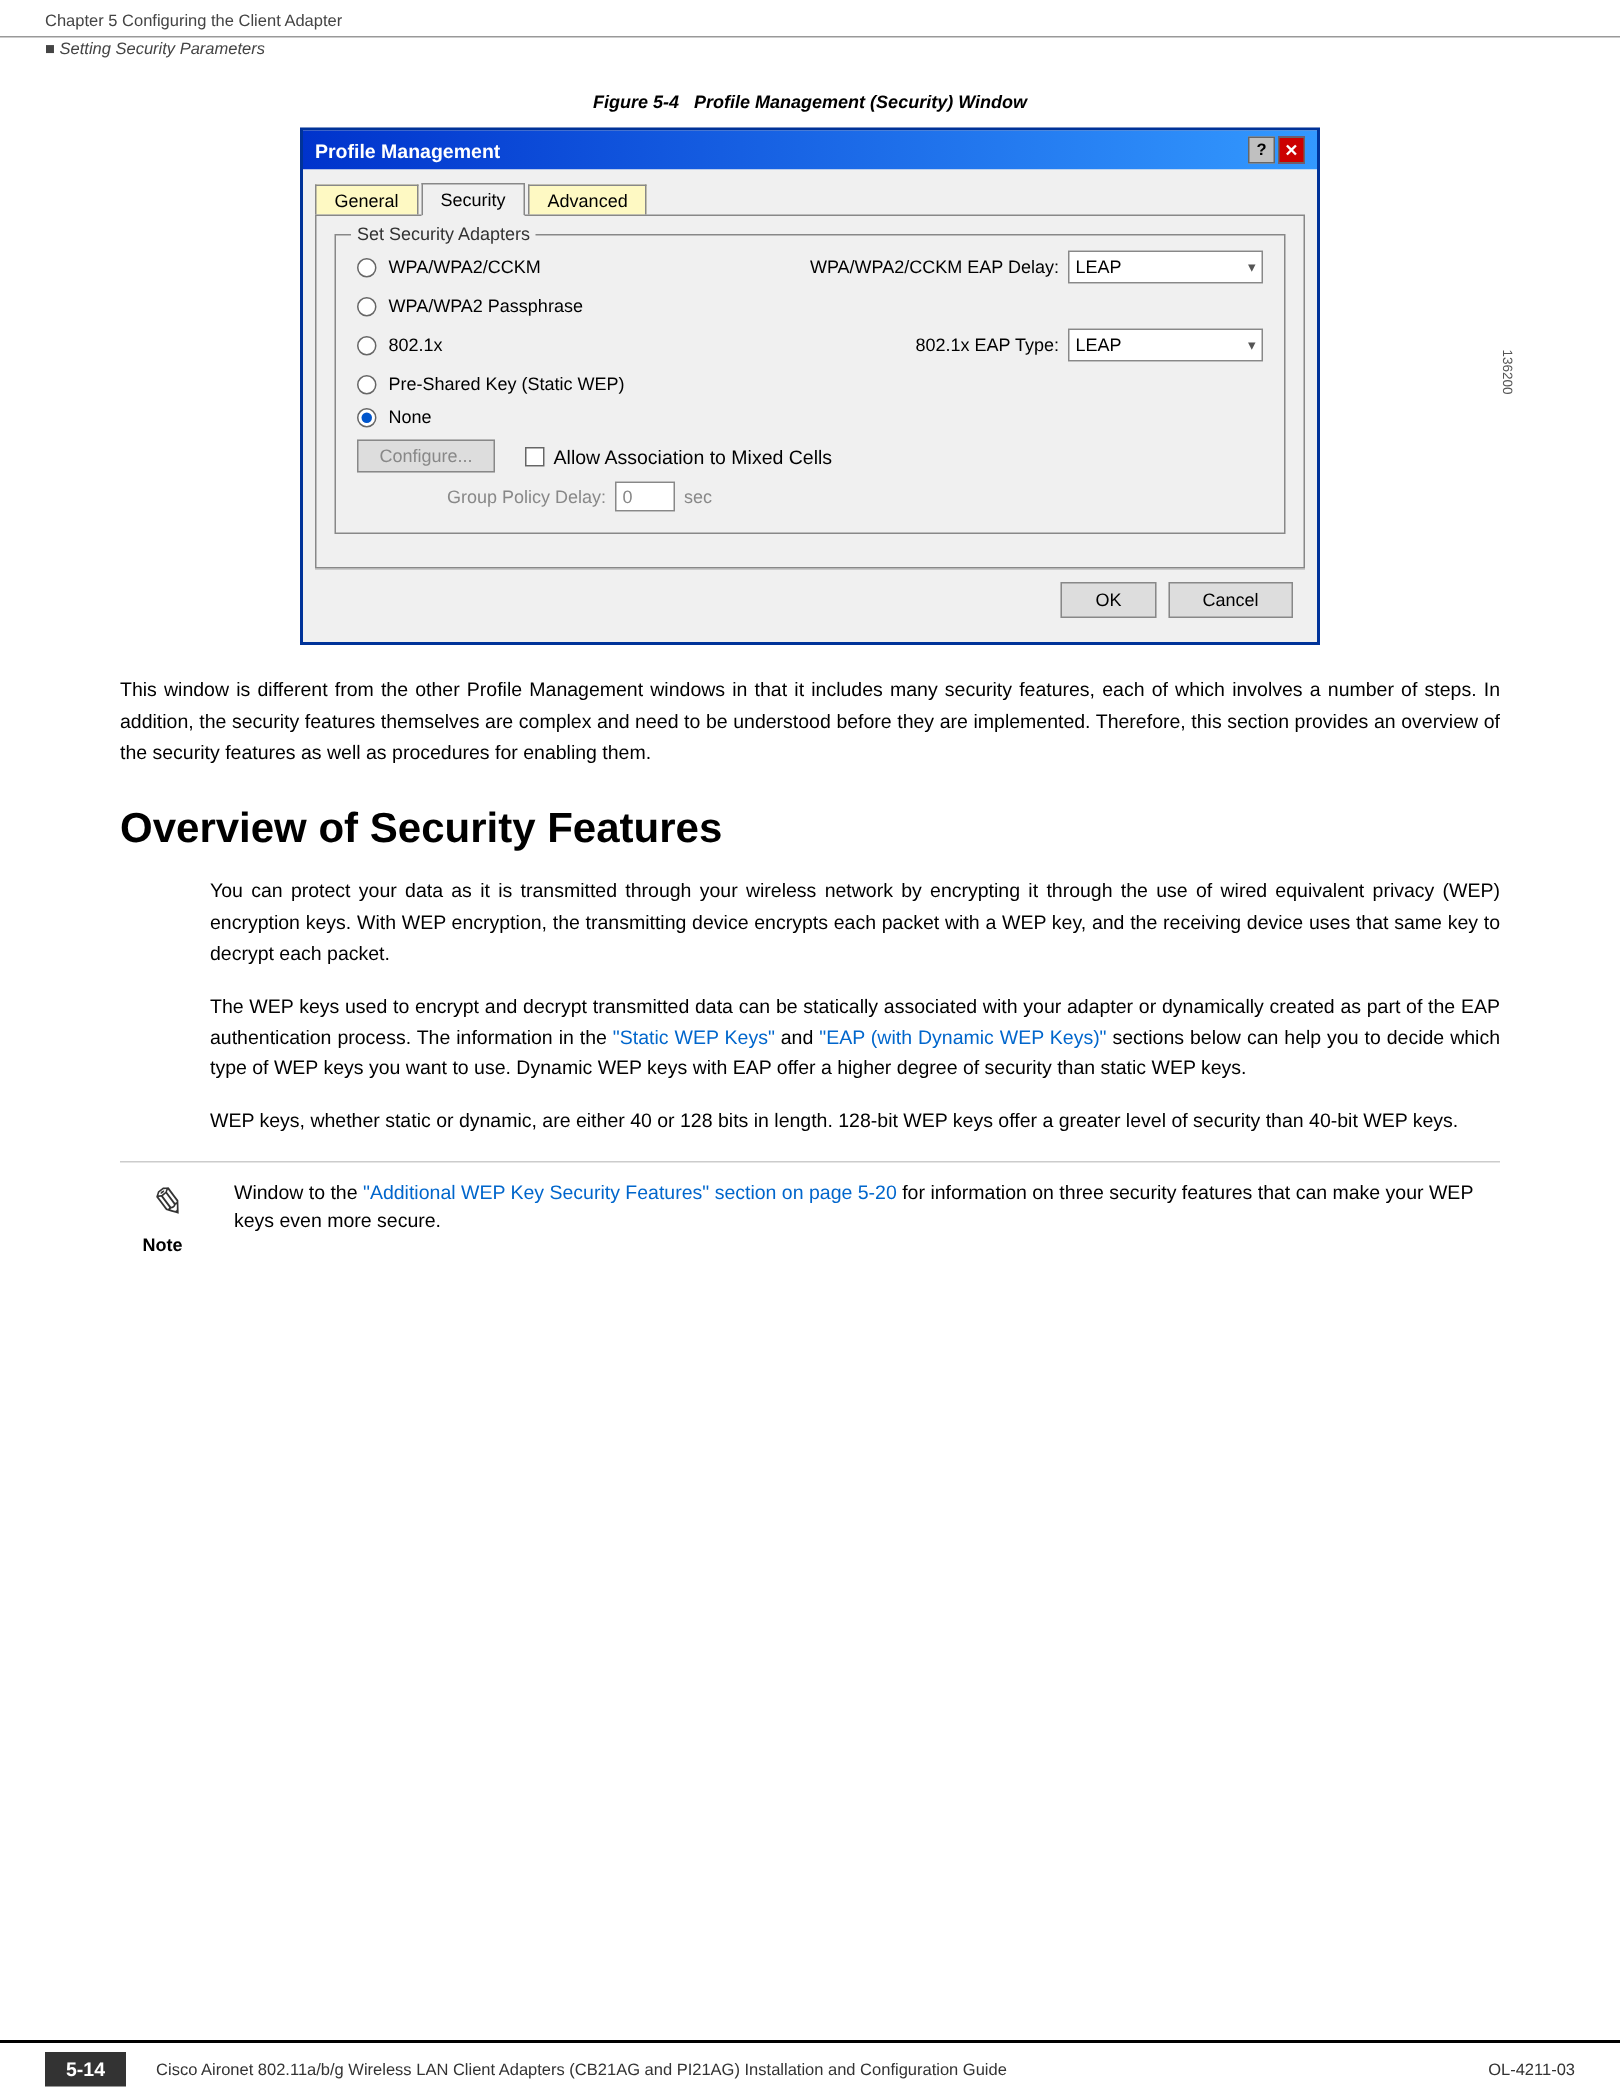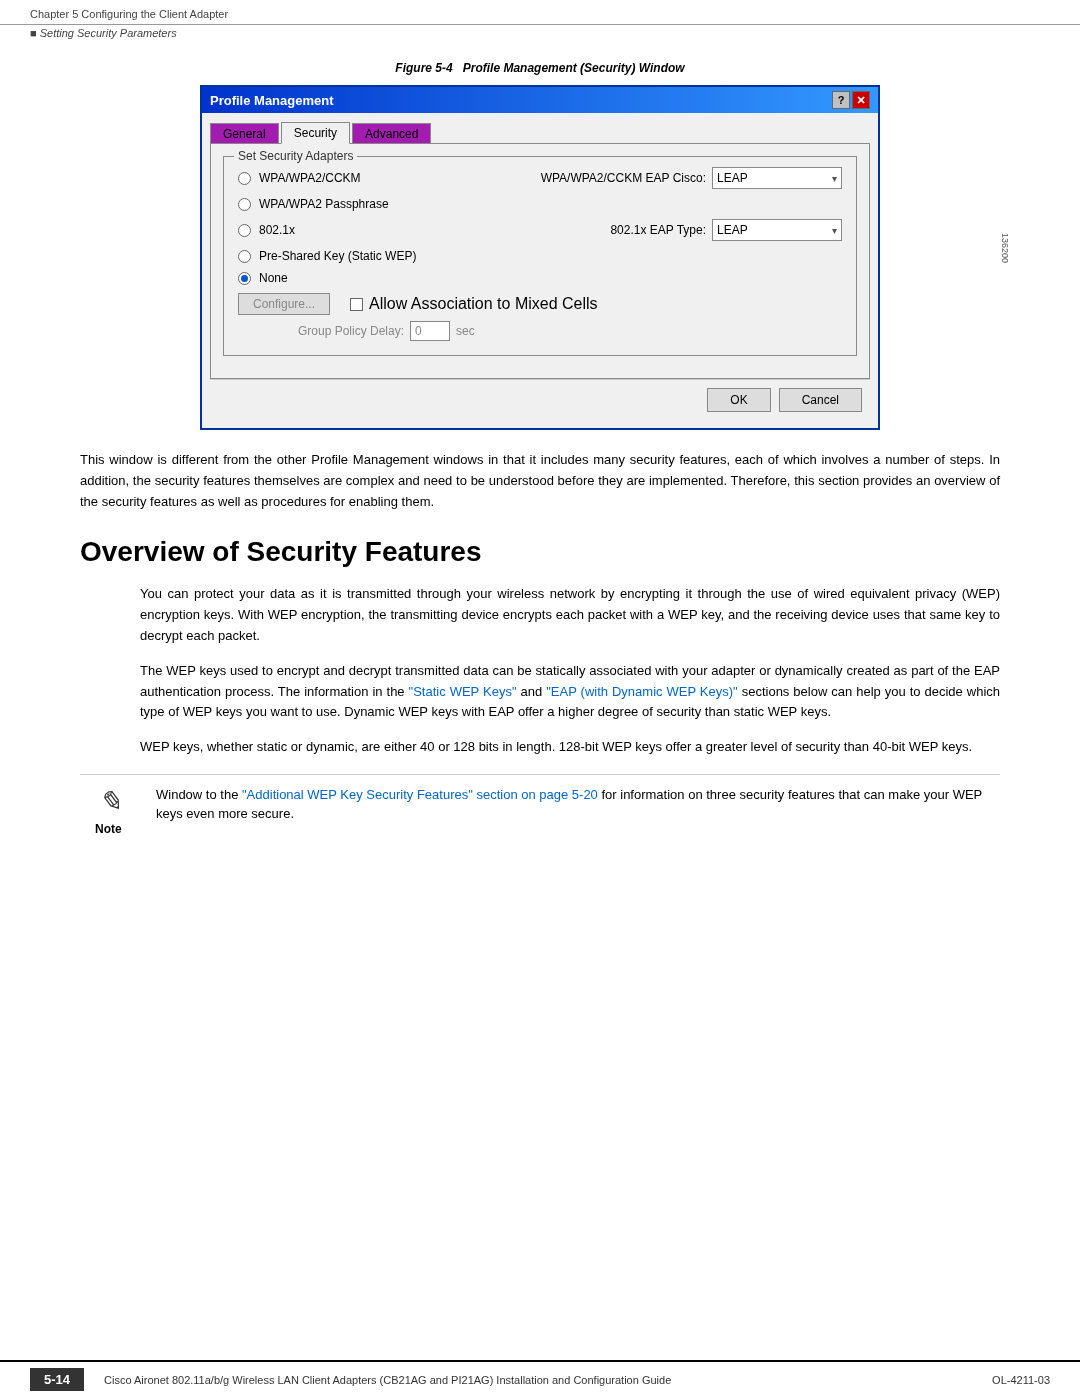--- a/index.html
+++ b/index.html
@@ -97,21 +97,21 @@
     .tabs-row {
       display: flex;
       align-items: flex-end;
       gap: 2px;
       margin-bottom: 0;
     }
 
     .tab {
       padding: 3px 12px;
       border: 1px solid #888;
-      background: #a21caf;
+      background: #fef9c3;
       font-size: 12px;
       cursor: pointer;
       border-bottom: none;
       position: relative;
       top: 1px;
     }
     .tab.active {
       background: #f0f0f0;
       border-bottom: 1px solid #f0f0f0;
       z-index: 2;
@@ -211,21 +211,21 @@
       border: 1px solid #888;
       font-size: 12px;
       cursor: pointer;
       color: #888;
     }
 
     .checkbox-row {
       display: flex;
       align-items: center;
       gap: 6px;
-      font-size: 16px;
+      font-size: 13px;
     }
     .checkbox-box {
       width: 13px;
       height: 13px;
       border: 1px solid #666;
       background: #fff;
     }
 
     .group-policy-row {
       display: flex;
@@ -408,21 +408,21 @@
         <div class="tab-panel">
           <div class="group-box">
             <span class="group-label">Set Security Adapters</span>
 
             <div class="radio-row-complex">
               <div class="left-radio-section">
                 <div class="radio-input"></div>
                 <span>WPA/WPA2/CCKM</span>
               </div>
               <div class="right-eap-section">
-                <span>WPA/WPA2/CCKM EAP Cisco:</span>
+                <span>WPA/WPA2/CCKM EAP Delay:</span>
                 <div class="dropdown-field">
                   <span>LEAP</span>
                   <span class="dropdown-arrow">▾</span>
                 </div>
               </div>
             </div>
 
             <div class="radio-row">
               <div class="radio-input"></div>
               <span>WPA/WPA2 Passphrase</span>

